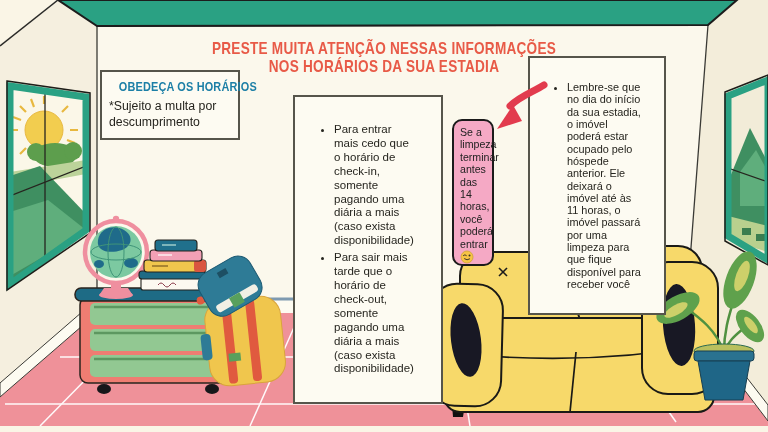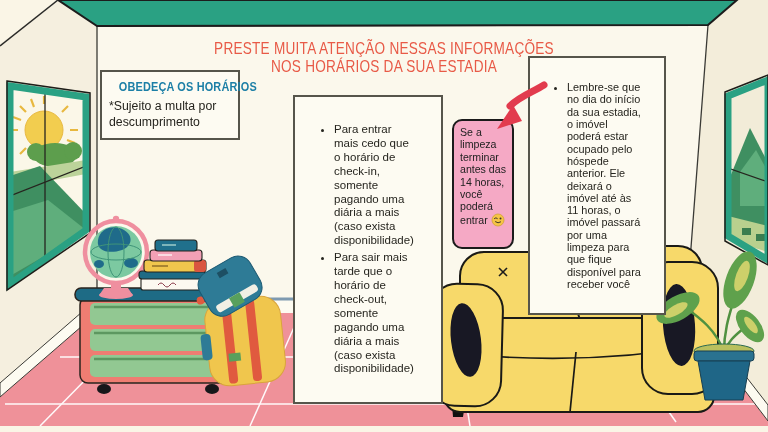--- a/index.html
+++ b/index.html
@@ -1,34 +1,34 @@
 <!DOCTYPE html>
 <html><head>
 <meta charset="utf-8">
 <style>
   html,body{margin:0;padding:0;}
   .stage{position:relative;width:768px;height:432px;overflow:hidden;
          background:#faf5e6;font-family:"Liberation Sans",sans-serif;}
   .stage svg.scene{position:absolute;left:0;top:0;}
   #title{position:absolute;left:64px;top:40px;width:640px;text-align:center;
-         font-weight:normal;font-size:17px;line-height:1.08;letter-spacing:.3px;
+         font-weight:bold;font-size:17px;line-height:1.08;letter-spacing:.3px;
          color:#e85a47;}
   #title div{transform:scaleX(.8);}
   .box{position:absolute;background:#fdfbf2;border:2px solid #56554b;
        color:#26251f;box-sizing:border-box;}
   .box ul{margin:16px;padding:0 0 0 15px;}
   .box li{margin:0 0 3px 0;}
   #box-schedule{left:100px;top:70px;width:140px;padding:7px 7px 8px 7px;font-size:12.3px;line-height:1.25;}
   .box-heading{font-weight:bold;font-size:13px;text-align:center;white-space:nowrap;
                transform:scaleX(.84);color:#1c7fa6;margin-bottom:4px;letter-spacing:.2px;}
   .footnote{margin-top:2px;}
   #box-early-late{left:293px;top:95px;width:150px;padding:10px 8px;font-size:11.5px;line-height:1.21;}
   #box-reminder{left:528px;top:56px;width:138px;padding:7px 6px;font-size:10.9px;line-height:1.13;}
-  #bubble{position:absolute;left:452px;top:119px;width:62px;background:#f5a9c5;
-          border:2px solid #1b1b1b;border-radius:10px;padding:5px 4px 20px 6px;
+  #bubble{position:absolute;left:452px;top:119px;width:42px;background:#f5a9c5;
+          border:2px solid #1b1b1b;border-radius:10px;padding:5px 4px 0 6px;
           font-size:10.6px;line-height:1.17;color:#222;box-sizing:border-box;}
   #bubble svg{vertical-align:-3px;}
   #arrow{position:absolute;left:0;top:0;pointer-events:none;}
 </style>
 </head>
 <body>
 
 <div class="stage">
 
   <svg class="scene" width="768" height="432" viewBox="0 0 768 432">

